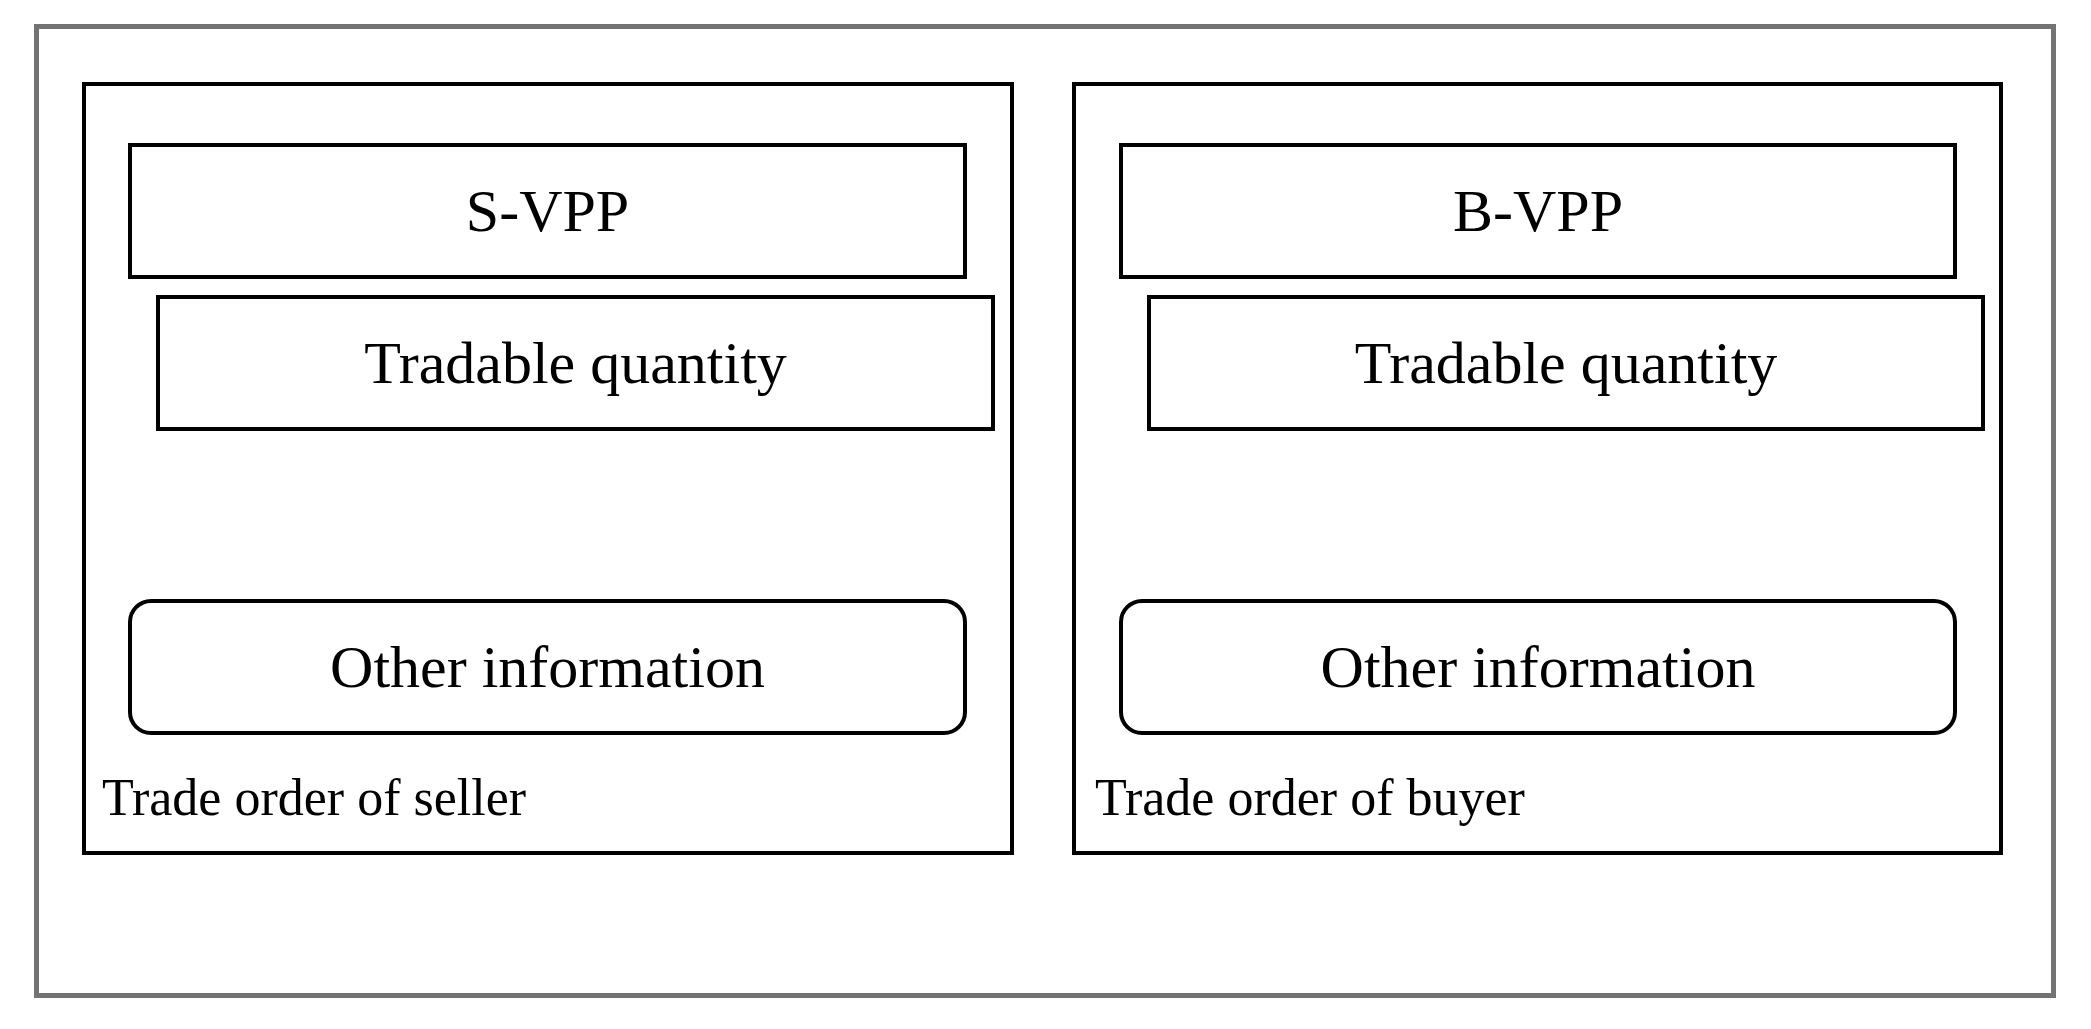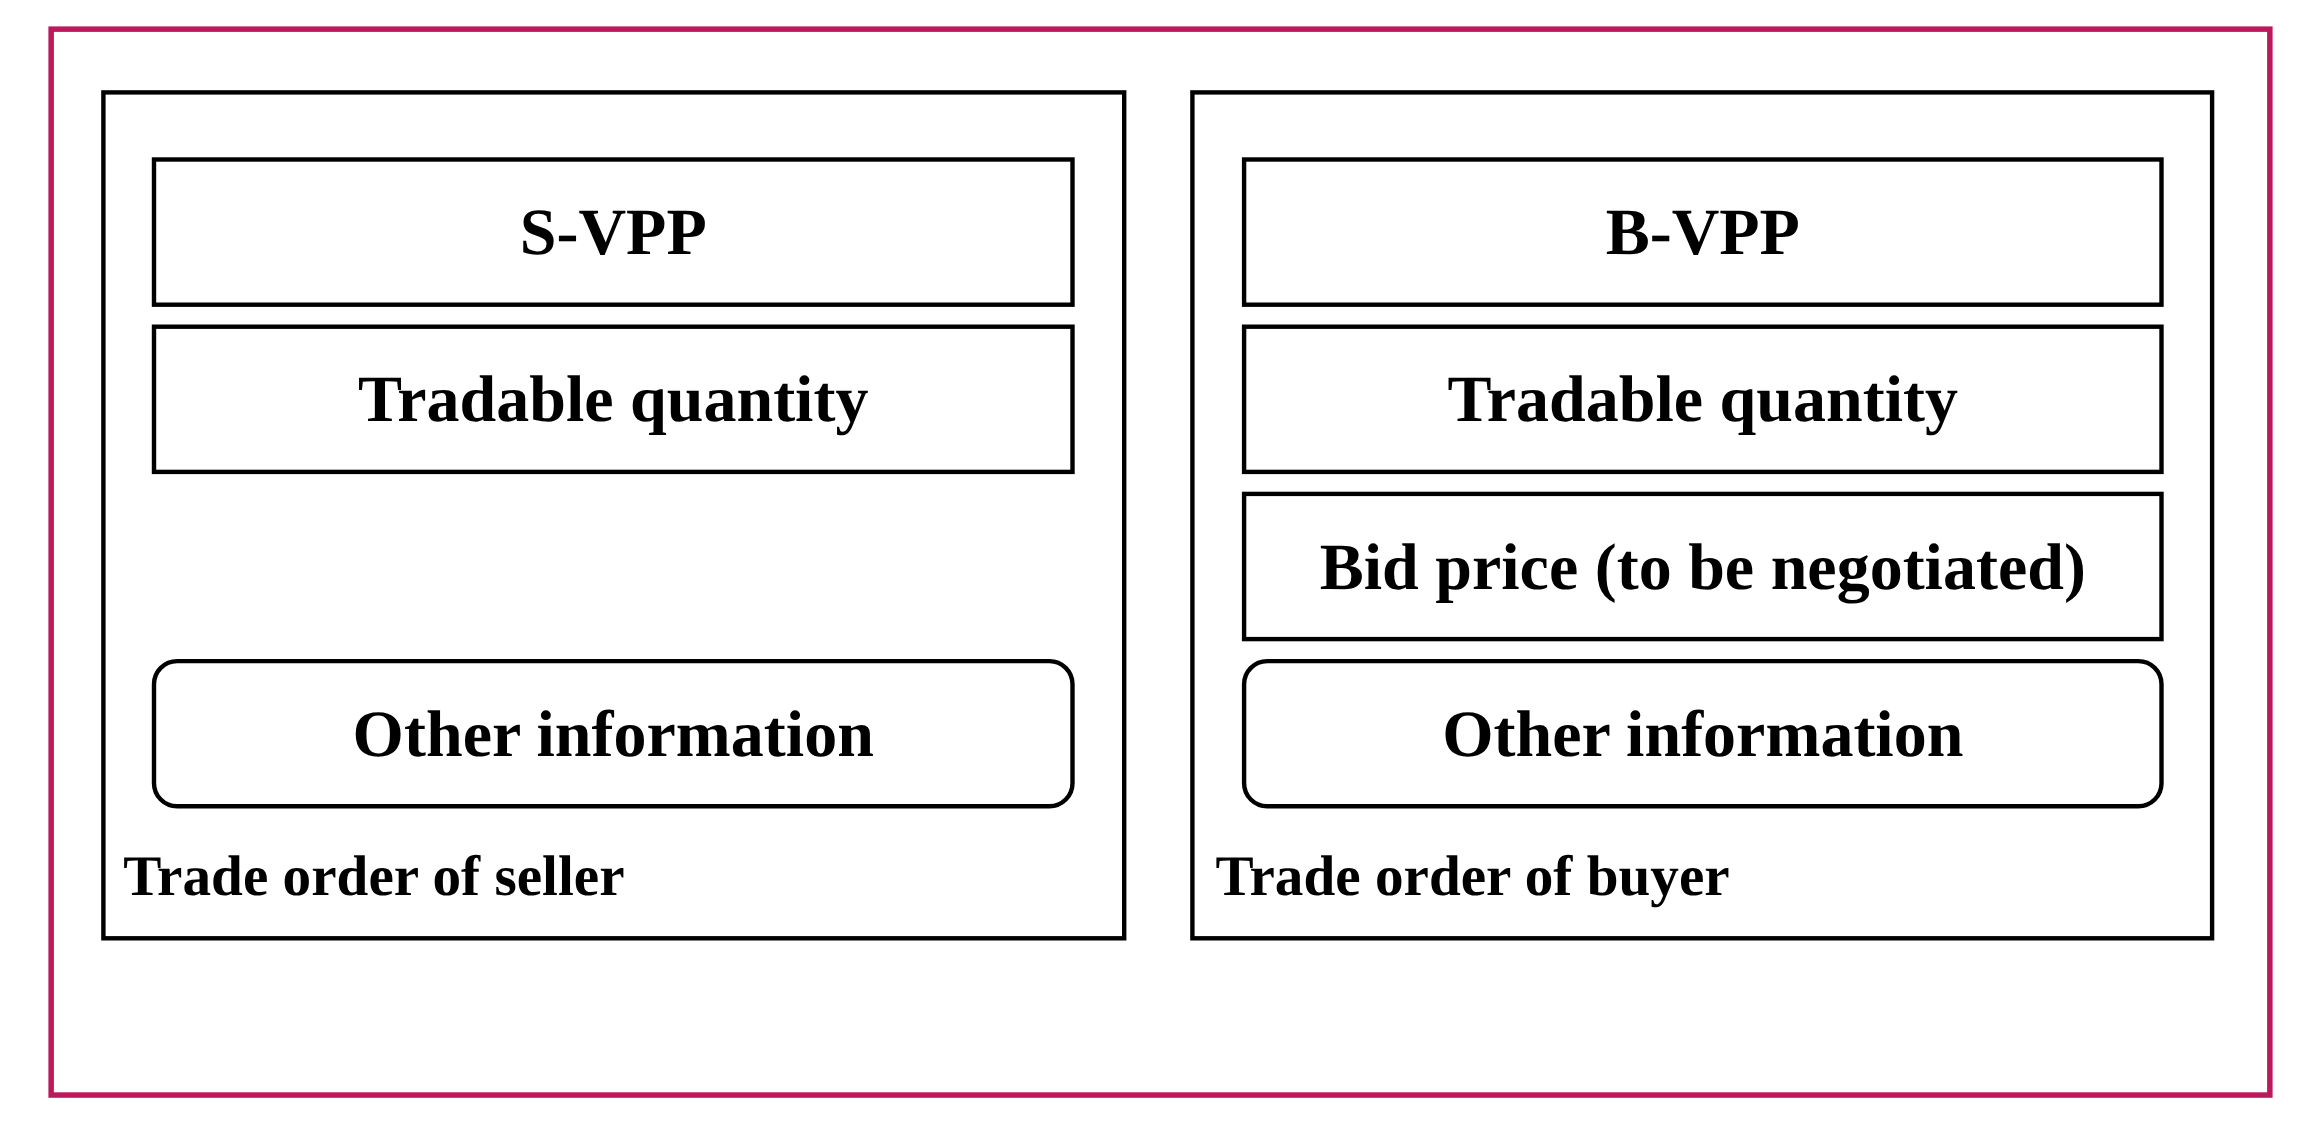--- a/index.html
+++ b/index.html
@@ -11,28 +11,27 @@
     position: relative;
     width: 2091px;
     height: 1029px;
     background: #ffffff;
     color: #000000;
     font-family: "Liberation Serif", "DejaVu Serif", serif;
     overflow: hidden;
   }
   .outer-box {
     position: absolute;
-    left: 44px;
+    left: 34px;
     top: 24px;
     width: 2022px;
     height: 974px;
-    border: 5px solid #be185d;
+    border: 5px solid #737373;
     box-sizing: border-box;
     background: #ffffff;
-    font-weight: bold;
   }
   .order-box {
     position: absolute;
     top: 53px;
     width: 932px;
     height: 773px;
     border: 4px solid #000000;
     box-sizing: border-box;
     background: #ffffff;
   }
@@ -48,21 +47,21 @@
     background: #ffffff;
     display: flex;
     align-items: center;
     justify-content: center;
     font-size: 60px;
     line-height: 1;
     white-space: nowrap;
   }
   .order-box.buyer .field-box { left: 43px; width: 838px; }
   .field-box.row-0 { top: 57px; }
-  .field-box.row-1 { top: 209px; }
+  .field-box.row-1 { top: 209px; margin-left: 28px; }
   .field-box.row-2 { top: 361px; }
   .field-box.row-3 { top: 513px; border-radius: 23px; }
   .order-label {
     position: absolute;
     left: 16px;
     top: 686px;
     font-size: 52px;
     line-height: 1;
     white-space: nowrap;
   }
@@ -95,23 +94,20 @@
       <div class="order-label">Trade order of seller</div>
     </div>
 
     <div class="order-box buyer">
       <div class="field-box row-0">
         <span>B-VPP</span>
       </div>
       <div class="field-box row-1">
         <span>Tradable quantity</span>
       </div>
-      <div class="field-box row-2">
-        <span>Bid price (to be negotiated)</span>
-      </div>
       <div class="field-box row-3">
         <span>Other information</span>
       </div>
       <div class="order-label">Trade order of buyer</div>
     </div>
 
   </div>
 </div>
 
 </body></html>

